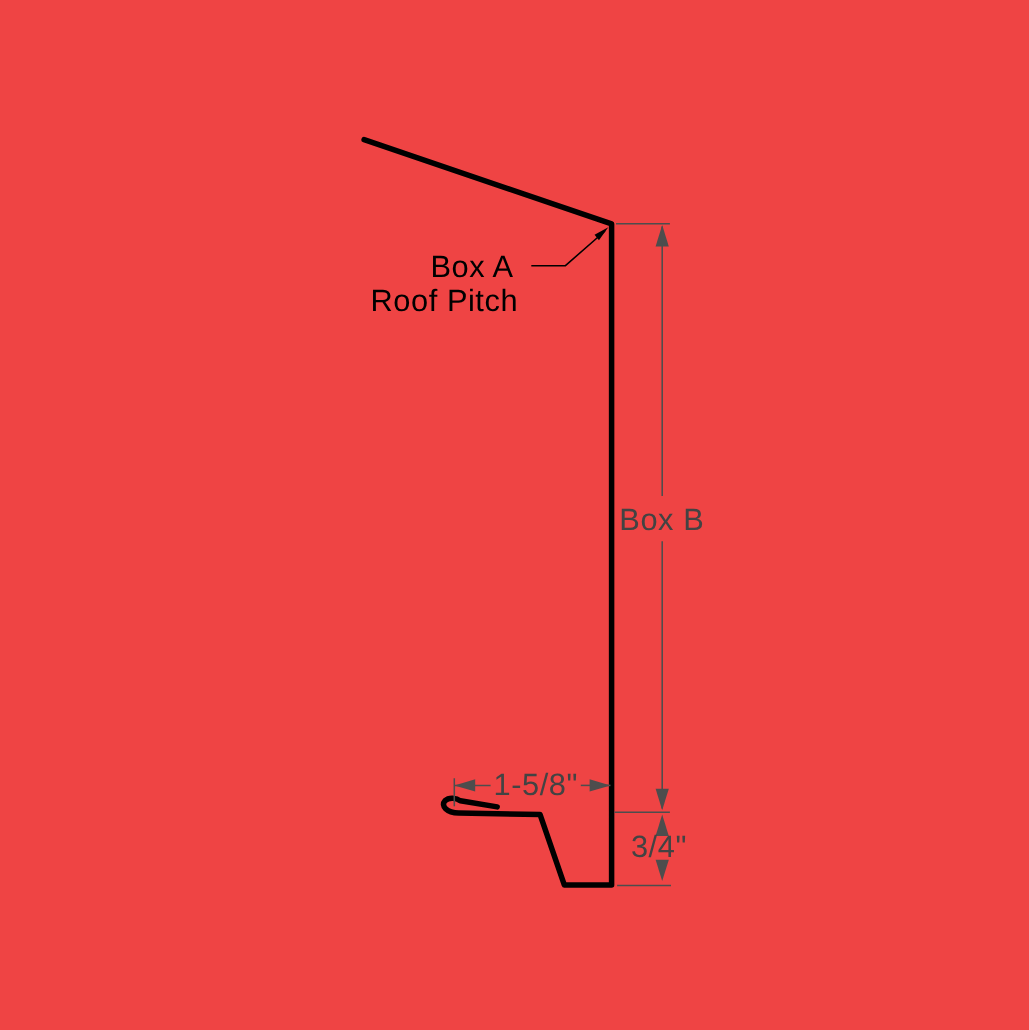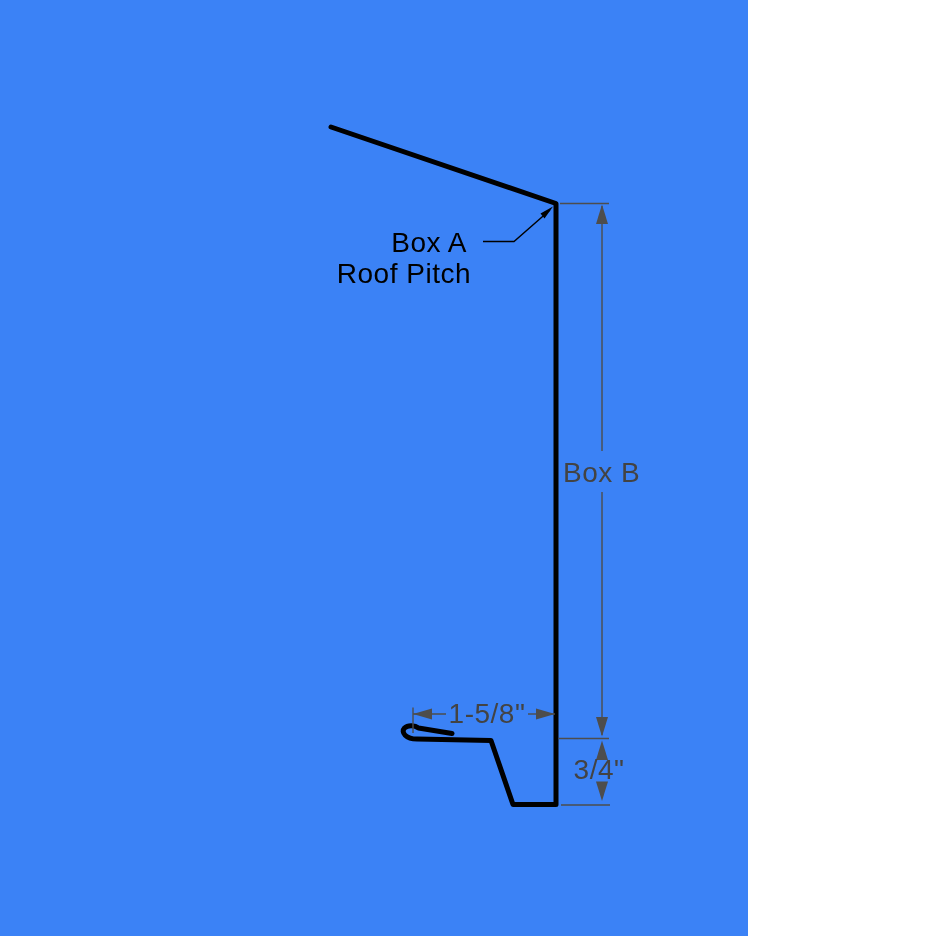--- a/index.html
+++ b/index.html
@@ -5,23 +5,23 @@
   html, body {
     margin: 0;
     padding: 0;
     width: 935px;
     height: 936px;
     background: #ffffff;
     overflow: hidden;
   }
   .canvas-wrap {
     position: relative;
-    width: 748px;
+    width: 935px;
     height: 936px;
-    background: #3b82f6;
+    background: #ef4444;
   }
   svg { display: block; }
   .profile-path {
     fill: none;
     stroke-width: 5;
     stroke-linecap: round;
     stroke-linejoin: round;
   }
   .thin-line {
     fill: none;

